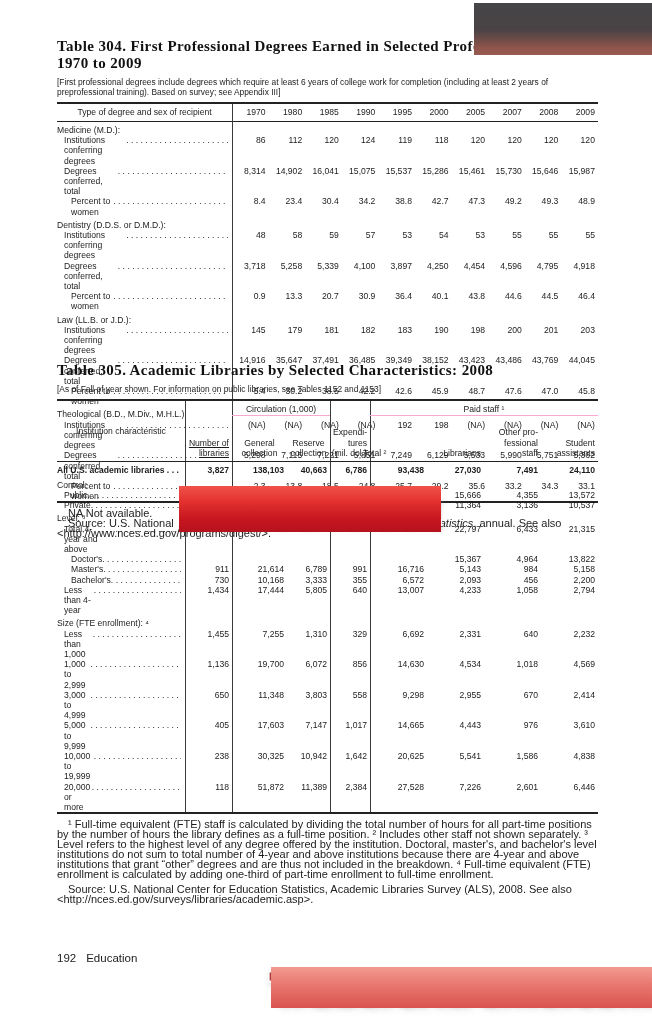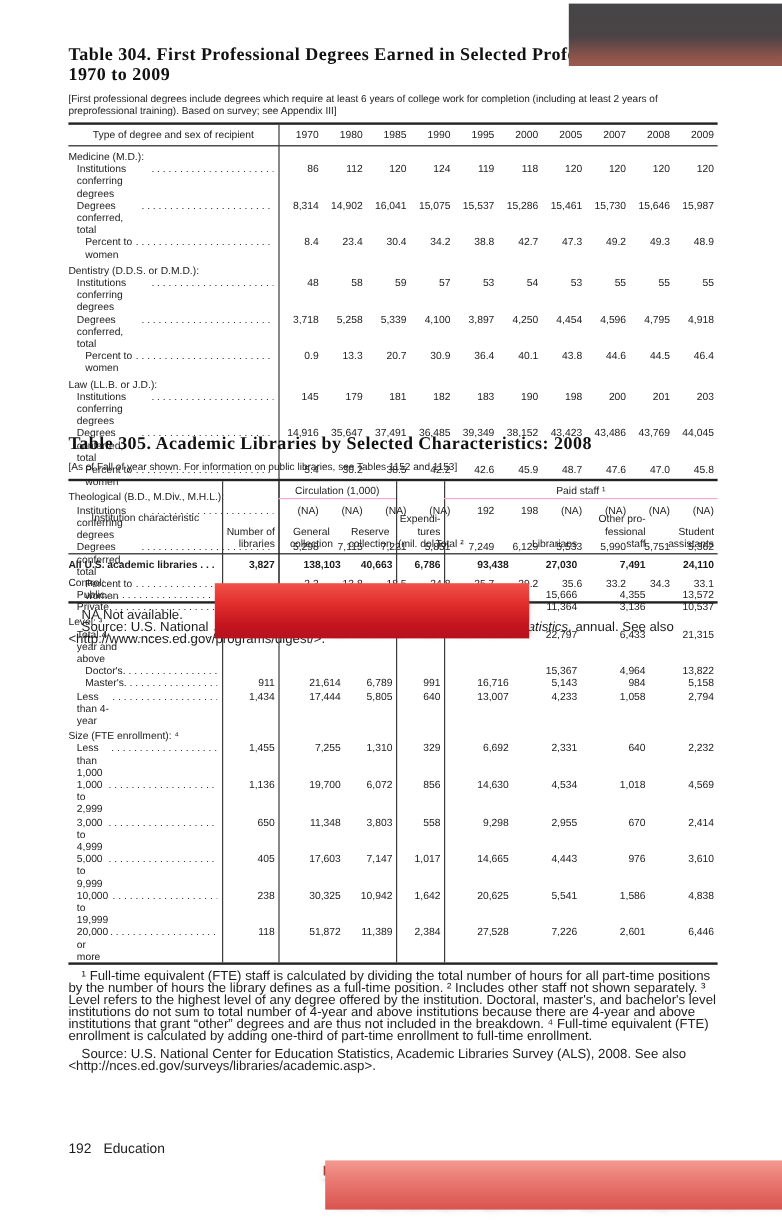--- a/index.html
+++ b/index.html
@@ -32,21 +32,21 @@
   .total{padding:2.5px 0 2px 0;}
   
   .t304-head{display:flex;align-items:center;height:17px;border-bottom:1px solid #222;}
   .h-stub304{flex:none;width:175px;text-align:center;box-sizing:border-box;}
   
   .t305-head{position:relative;height:60px;border-bottom:1px solid #222;}
   .t305-head div{box-sizing:border-box;}
   .h-stub{position:absolute;left:0;top:0;width:128px;height:100%;display:flex;
           align-items:center;justify-content:center;text-align:center;}
   .h-cell{position:absolute;bottom:3px;white-space:pre-line;}
-  .h-num{left:128px;width:47px;text-align:right;padding-right:3px;}
+  .h-num{left:128px;width:47px;text-align:right;padding-right:3px;text-decoration:underline;}
   .h-gen{left:175px;width:55px;text-align:center;}
   .h-res{left:230px;width:43px;text-align:center;}
   .h-exp{left:273px;width:40px;text-align:right;padding-right:3px;}
   .h-tot{left:306px;width:57px;text-align:left;padding-right:3px;}
   .h-lib{left:370px;width:57px;text-align:right;padding-right:3px;}
   .h-oth{left:427px;width:57px;text-align:right;padding-right:3px;}
   .h-stu{left:484px;width:57px;text-align:right;padding-right:3px;}
   .h-group{position:absolute;top:3px;height:12px;border-bottom:1px solid #f9a8d4;text-align:center;}
   .h-circ{left:175px;width:98px;}
   .h-paid{left:313px;width:228px;}
@@ -426,20 +426,34 @@
               <span class="cell c0">911</span>
               <span class="cell c1">21,614</span>
               <span class="cell c2">6,789</span>
               <span class="cell c3">991</span>
               <span class="cell c4">16,716</span>
               <span class="cell c5">5,143</span>
               <span class="cell c6">984</span>
               <span class="cell c7">5,158</span>
             </div>
             <div class="trow">
+              <div class="stub ind2">
+                <span class="lab">Bachelor's</span>
+                <span class="leader"></span>
+              </div>
+              <span class="cell c0">730</span>
+              <span class="cell c1">10,168</span>
+              <span class="cell c2">3,333</span>
+              <span class="cell c3">355</span>
+              <span class="cell c4">6,572</span>
+              <span class="cell c5">2,093</span>
+              <span class="cell c6">456</span>
+              <span class="cell c7">2,200</span>
+            </div>
+            <div class="trow">
               <div class="stub ind1">
                 <span class="lab">Less than 4-year</span>
                 <span class="leader"></span>
               </div>
               <span class="cell c0">1,434</span>
               <span class="cell c1">17,444</span>
               <span class="cell c2">5,805</span>
               <span class="cell c3">640</span>
               <span class="cell c4">13,007</span>
               <span class="cell c5">4,233</span>

